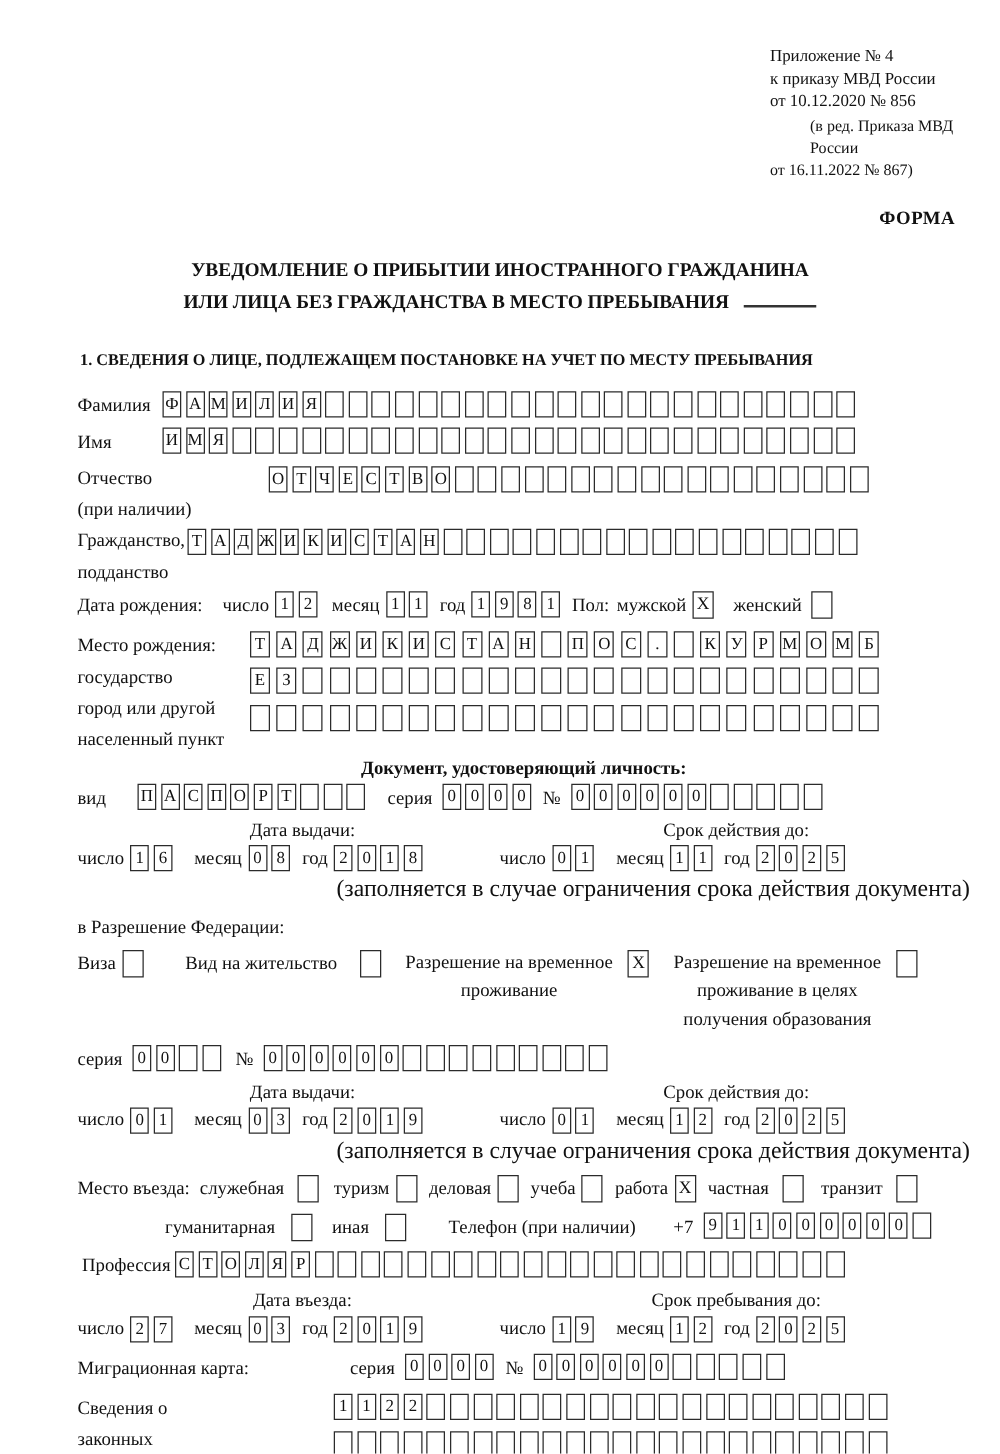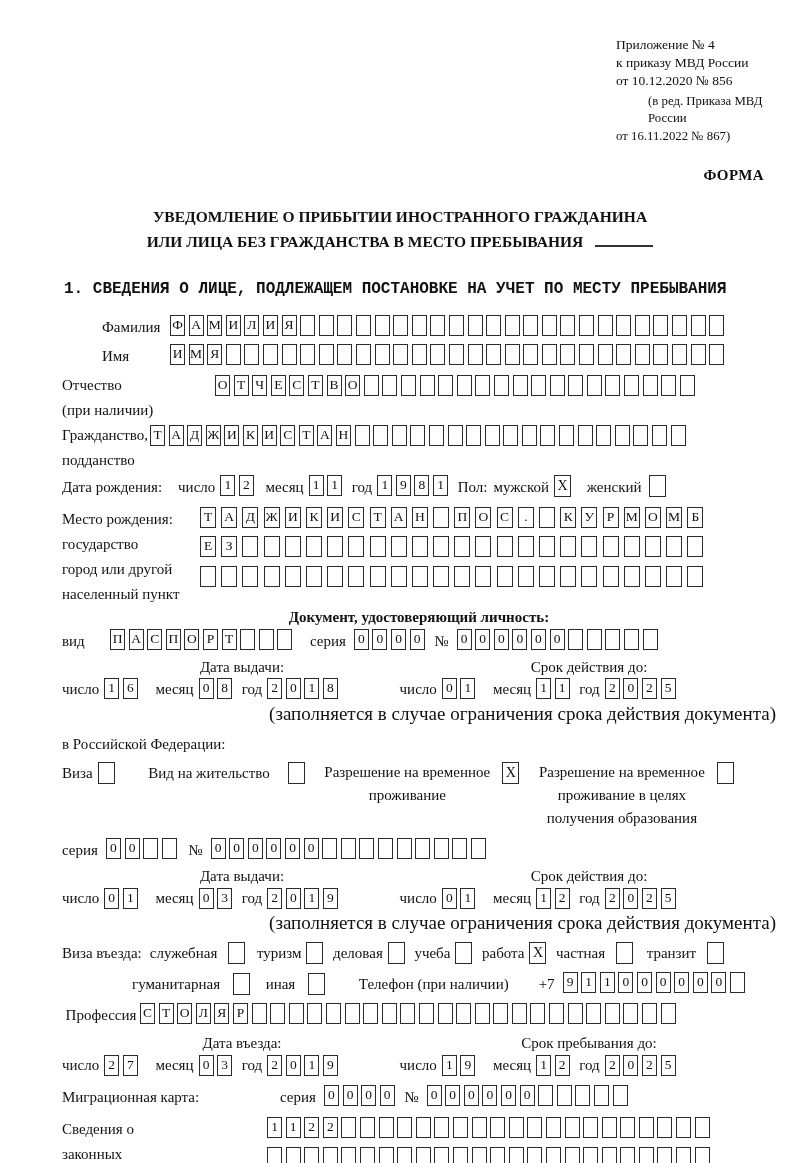--- a/index.html
+++ b/index.html
@@ -8,26 +8,26 @@
     width:800px; height:1163px; background:#fff; color:#111;
     font-family:"Liberation Serif", serif; font-size:15px;
     padding-top:36px; overflow:hidden; margin:0 auto; position:relative;
   }
   .hdr { margin-left:616px; font-size:13.5px; line-height:1.34; }
   .hdr .small { font-size:12.8px; }
   .hdr .gap { margin-top:3px;margin-left:32px; }
   .forma { font-weight:bold; text-align:right; padding-right:36px; margin-top:22px; font-size:15px; letter-spacing:.4px; }
   .title { text-align:center; font-weight:bold; font-size:15.5px; margin-top:20px; line-height:1.62; }
   .blank-line { display:inline-block; width:58px; border-bottom:2.2px solid #333; height:13px; margin-left:12px; }
-  .sec1 { font-weight:bold; font-size:16px; margin-top:26px; padding:0 10px 0 64px;font-family:Liberation Mono, monospace; }
+  .sec1 { font-weight:bold; font-size:13px; margin-top:26px; padding:0 10px 0 64px; }
   .bodyc { padding:17px 14px 0 62px; }
   .row { display:flex; align-items:flex-start; }
   .lbl { line-height:24px; white-space:nowrap; }
   .lblblock { line-height:25px; }
-  .w68 { width:68px; flex:none;margin-left:40px; }
+  .w68 { width:68px; flex:none; }
   .w153 { width:153px; flex:none; }
   .w88 { width:88px; flex:none; }
   .w138 { width:138px; flex:none; }
   .w78 { width:78px; flex:none;text-align:center; }
   .w218 { width:218px; flex:none; }
   .w205 { width:205px; flex:none; }
   .cells { display:flex; flex-wrap:nowrap; align-items:center; }
   .cell {
     flex:none; width:15px; height:21px; border:1.5px solid #2b2b2b; margin-right:3.6px;
     text-align:center; font-size:13.5px; line-height:18px; font-family:"Liberation Serif", serif;
@@ -429,21 +429,21 @@
             <span class="cell">2</span>
             <span class="cell">0</span>
             <span class="cell">2</span>
             <span class="cell">5</span>
           </span>
       </span>
     </div>
     <div class="note note-r">(заполняется в случае ограничения срока действия документа)</div>
 
     <div class="intro">
-      <div>в Российской Федерации:</div>
+      <div>в Разрешение Федерации:</div>
     </div>
 
     <div class="row viza-row">
       <span class="opt">
         <span class="lbl mr5">Виза</span>
         <span class="cells cb">
             <span class="cell"></span>
           </span>
       </span>
       <span class="opt ml30">
@@ -541,21 +541,21 @@
             <span class="cell">2</span>
             <span class="cell">0</span>
             <span class="cell">2</span>
             <span class="cell">5</span>
           </span>
       </span>
     </div>
     <div class="note note-r mb8">(заполняется в случае ограничения срока действия документа)</div>
 
     <div class="row mb7">
-      <span class="lbl">Виза въезда:</span>
+      <span class="lbl">Место въезда:</span>
       <span class="pair ml8">
         <span class="lbl">служебная</span>
         <span class="cells cb ml6">
             <span class="cell"></span>
           </span>
       </span>
       <span class="pair ml8">
         <span class="lbl">туризм</span>
         <span class="cells cb">
             <span class="cell"></span>

